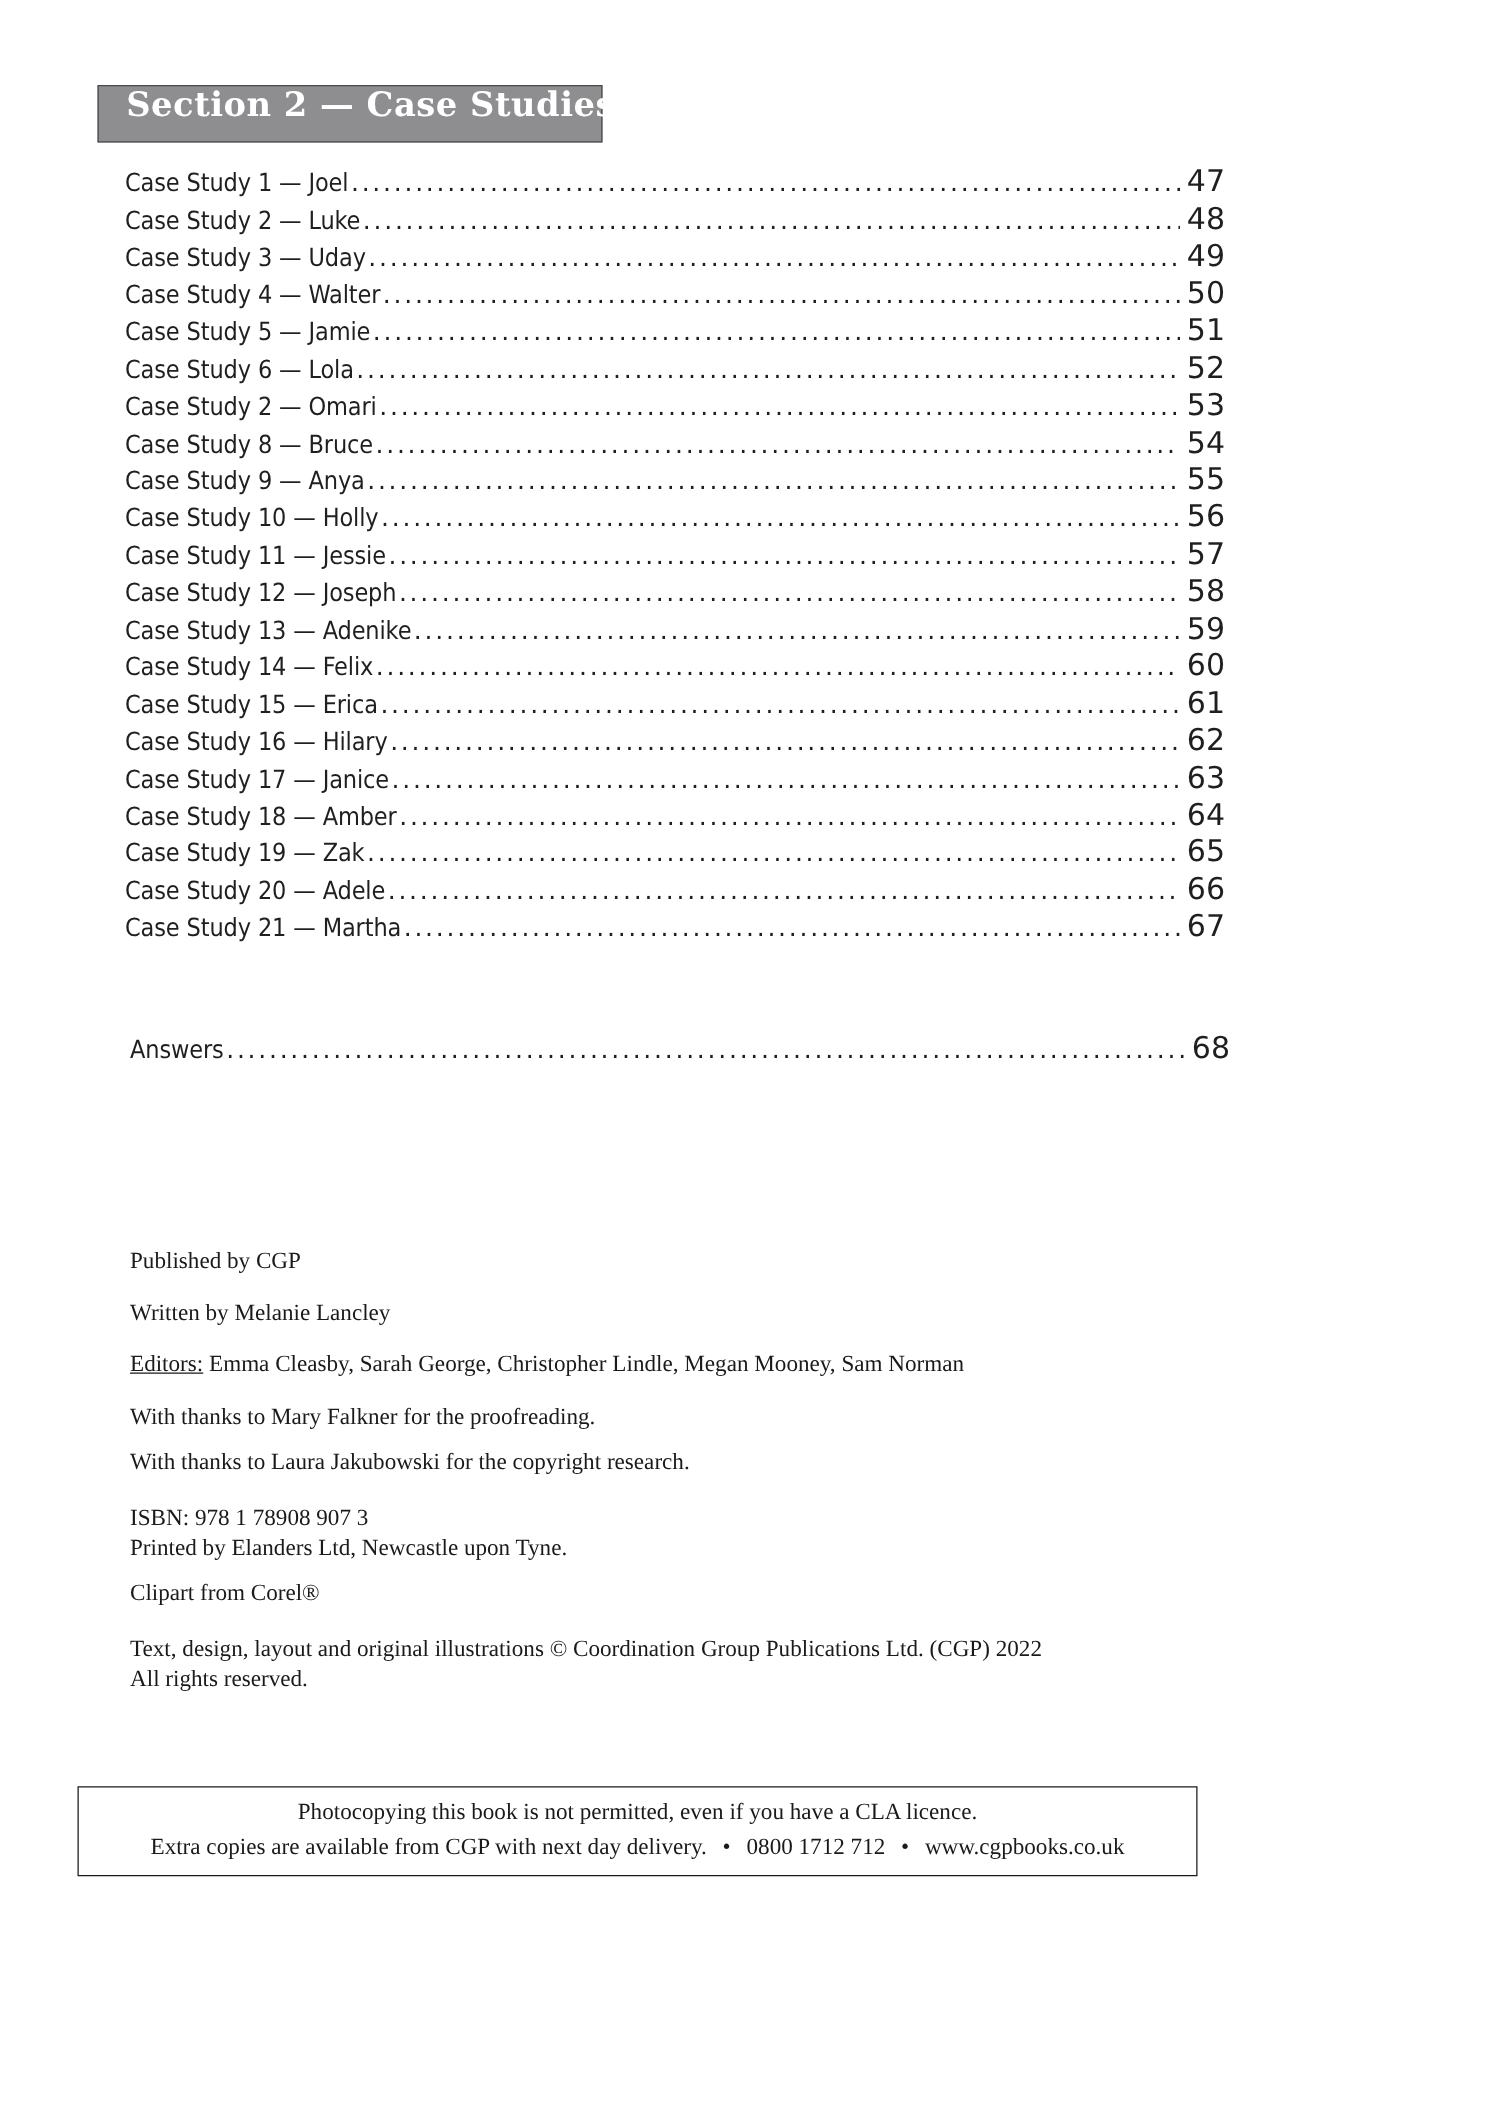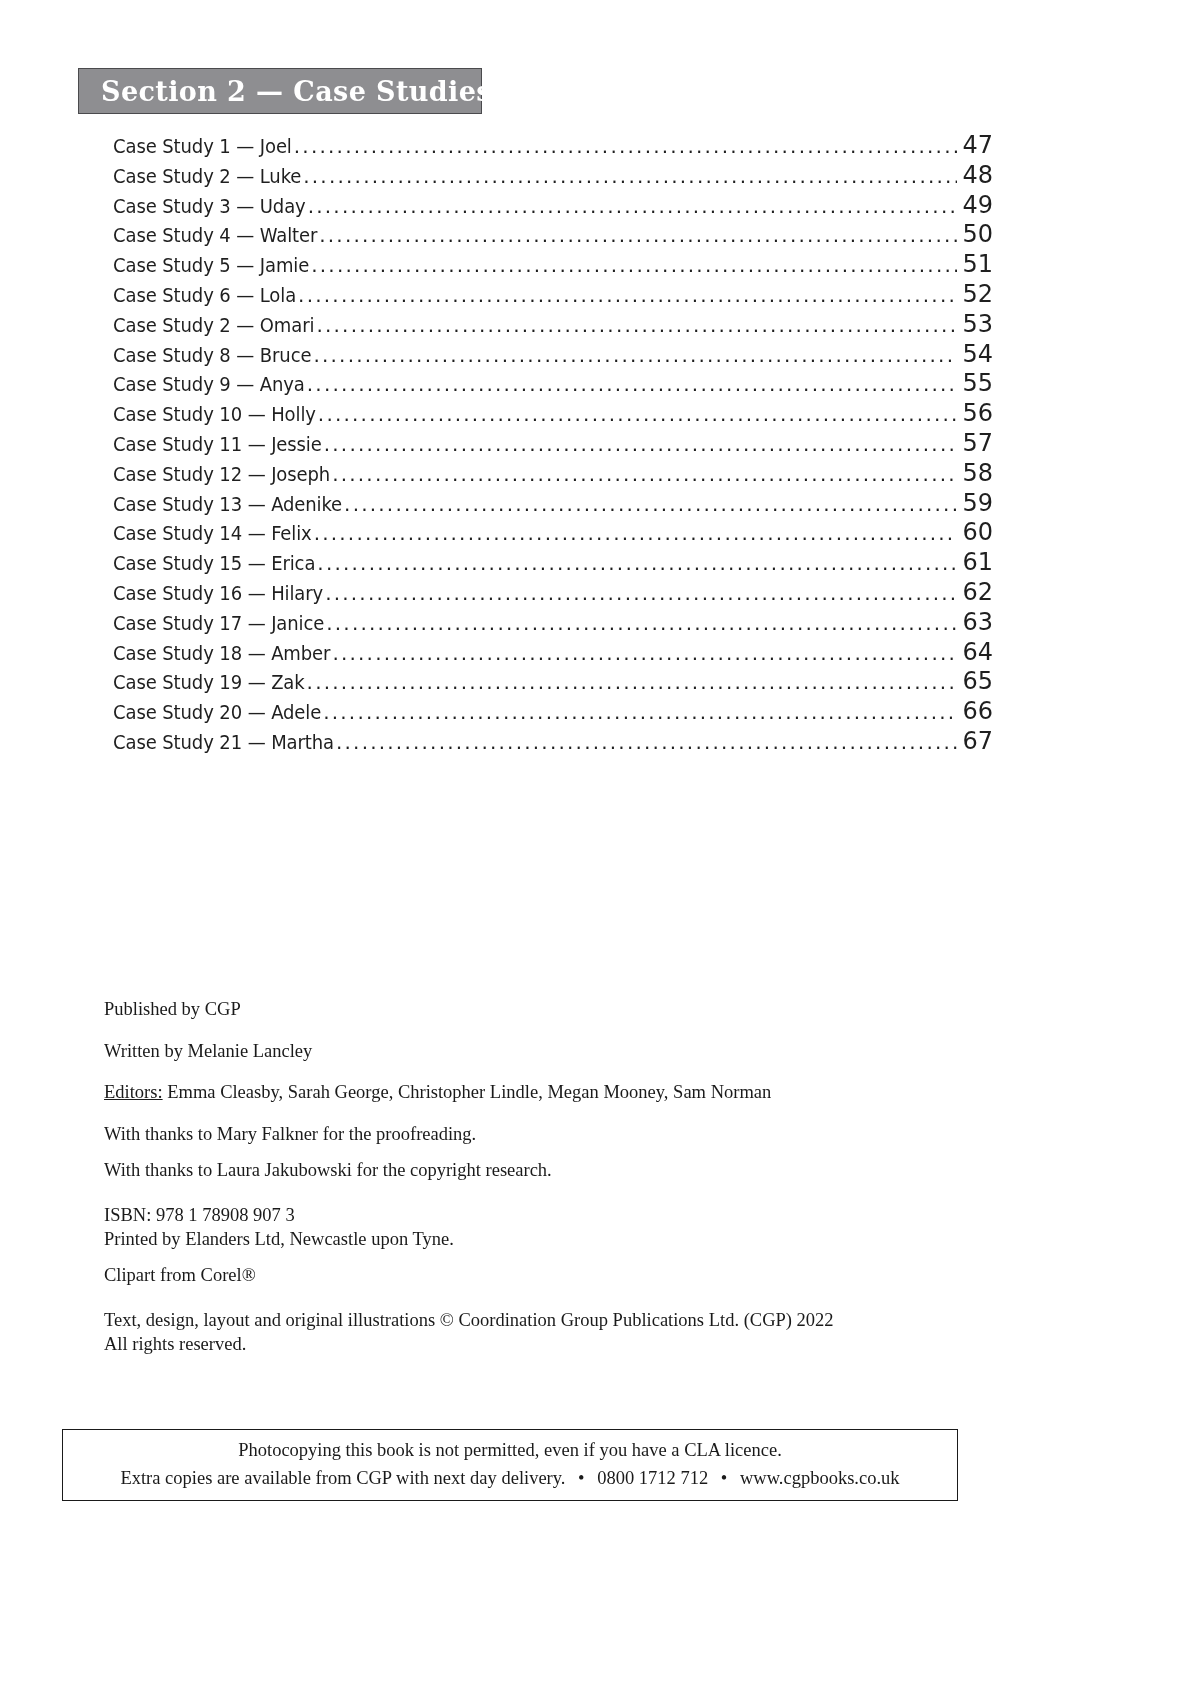--- a/index.html
+++ b/index.html
@@ -28,36 +28,36 @@
   .section-banner {
     position: absolute;
     left: 78px;
     top: 68px;
     width: 404px;
     height: 46px;
     background: #8e8e91;
     border: 1px solid #4a4a4d;
     box-sizing: border-box;
     display: flex;
-    align-items: center;
+    align-items: flex-start;
   }
   .section-banner-text {
     font-family: "DejaVu Serif", serif;
     font-weight: bold;
     font-size: 27px;
     letter-spacing: 0.4px;
     color: #ffffff;
     padding-left: 22px;
     white-space: nowrap;
   }
 
   
   .toc {
     position: absolute;
-    left: 113px;
+    left: 100px;
     top: 131px;
     width: 880px;
   }
   .toc-row {
     display: flex;
     align-items: baseline;
     height: 29.8px;
     font-family: "DejaVu Sans", sans-serif;
     font-size: 20px;
     color: #1f1f1f;
@@ -259,20 +259,27 @@
         <span class="toc-leader"></span>
         <span class="toc-page">66</span>
       </div>
       <div class="toc-row">
         <span class="toc-title">Case Study 21 — Martha</span>
         <span class="toc-leader"></span>
         <span class="toc-page">67</span>
       </div>
     </div>
 
+  <div class="toc-answers">
+    <div class="toc-row">
+      <span class="toc-title">Answers</span>
+      <span class="toc-leader"></span>
+      <span class="toc-page">68</span>
+    </div>
+  </div>
 
   <div class="credits">
     <p>Published by CGP</p>
     <p>Written by Melanie Lancley</p>
     <p>
       <span class="editors-label">Editors:</span>
       <span>Emma Cleasby, Sarah George, Christopher Lindle, Megan Mooney, Sam Norman</span>
     </p>
     <p class="tight">With thanks to Mary Falkner for the proofreading.</p>
     <p class="block-gap">With thanks to Laura Jakubowski for the copyright research.</p>

